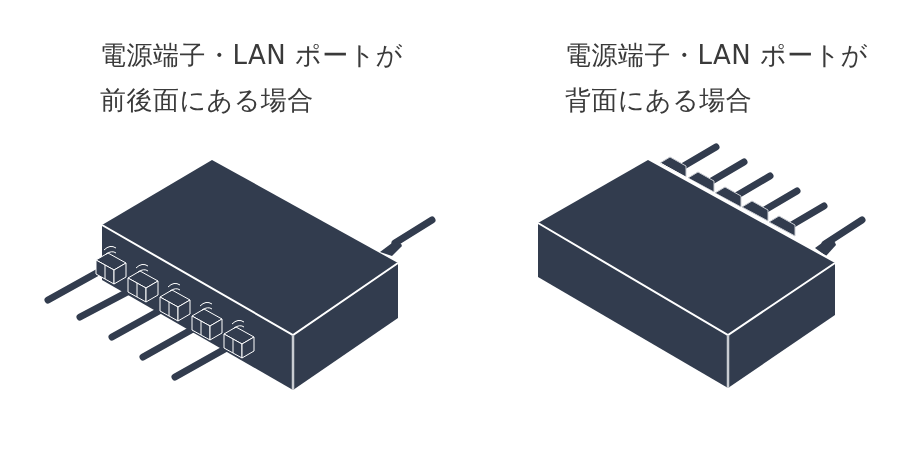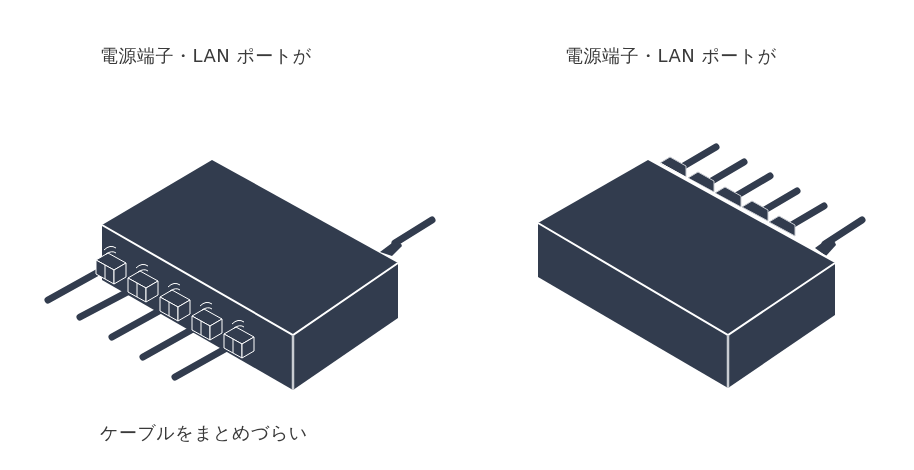--- a/index.html
+++ b/index.html
@@ -1,33 +1,34 @@
 <!DOCTYPE html>
 <html><head>
 <meta charset="utf-8">
 <style>
   html, body { margin:0; padding:0; background:#ffffff; }
   body { width:914px; height:470px; position:relative; overflow:hidden;
          font-family:"DejaVu Sans", "Liberation Sans", sans-serif; color:#3a3a3a; }
   .panel { position:absolute; top:0; width:457px; height:470px; }
   .panel.left { left:0; }
   .panel.right { left:457px; }
-  .caption { position:absolute; font-size:18px; line-height:45px; letter-spacing:0.5px; white-space:nowrap; }
+  .caption { position:absolute; font-size:26px; line-height:45px; letter-spacing:0.5px; white-space:nowrap; }
   .caption.top { top:33px; }
   .caption.bottom { top:410px; }
   .left .caption { left:100px; }
   .right .caption { left:108px; }
   svg.figure { position:absolute; left:0; top:0; }
 </style>
 </head>
 <body>
 
 <div class="panel left">
   <div class="caption top">
     <div>電源端子・LAN ポートが</div>
+    <div>前後面にある場合</div>
   </div>
 
   <svg class="figure" width="457" height="470" viewBox="0 0 457 470">
 
     <g fill="#323c4e" stroke="none">
       <line x1="395" y1="243" x2="432" y2="220" stroke="#323c4e" stroke-width="7" stroke-linecap="round"></line>
       <path d="M380 252 L392 243 Q400 240 402 246 L392 256 Z"></path>
     </g>
 
     <polygon points="212,160 398,263 293,335 102,225" fill="#323c4e"></polygon>
@@ -80,26 +81,26 @@
       <g transform="translate(128,74)">
         <polygon points="96,260 108,253 126,263 114,270"></polygon>
         <polygon points="96,260 114,270 114,284 96,274"></polygon>
         <polygon points="114,270 126,263 126,277 114,284"></polygon>
         <line x1="105" y1="265" x2="105" y2="279"></line>
         <path d="M104 250 q6 -6 12 -2 M106 254 q6 -4 10 -1" fill="none"></path>
       </g>
     </g>
   </svg>
 
-  <div class="caption bottom">ケーブルをまとめづらい</div>
 </div>
 
 <div class="panel right">
   <div class="caption top">
     <div>電源端子・LAN ポートが</div>
+    <div>背面にある場合</div>
   </div>
 
   <svg class="figure" width="457" height="470" viewBox="457 0 457 470">
 
     <g stroke="#323c4e" stroke-width="7" stroke-linecap="round">
       <line x1="682" y1="167" x2="716" y2="147"></line>
       <line x1="710" y1="182" x2="744" y2="162"></line>
       <line x1="736" y1="196" x2="770" y2="176"></line>
       <line x1="763" y1="211" x2="797" y2="191"></line>
       <line x1="790" y1="226" x2="824" y2="206"></line>

